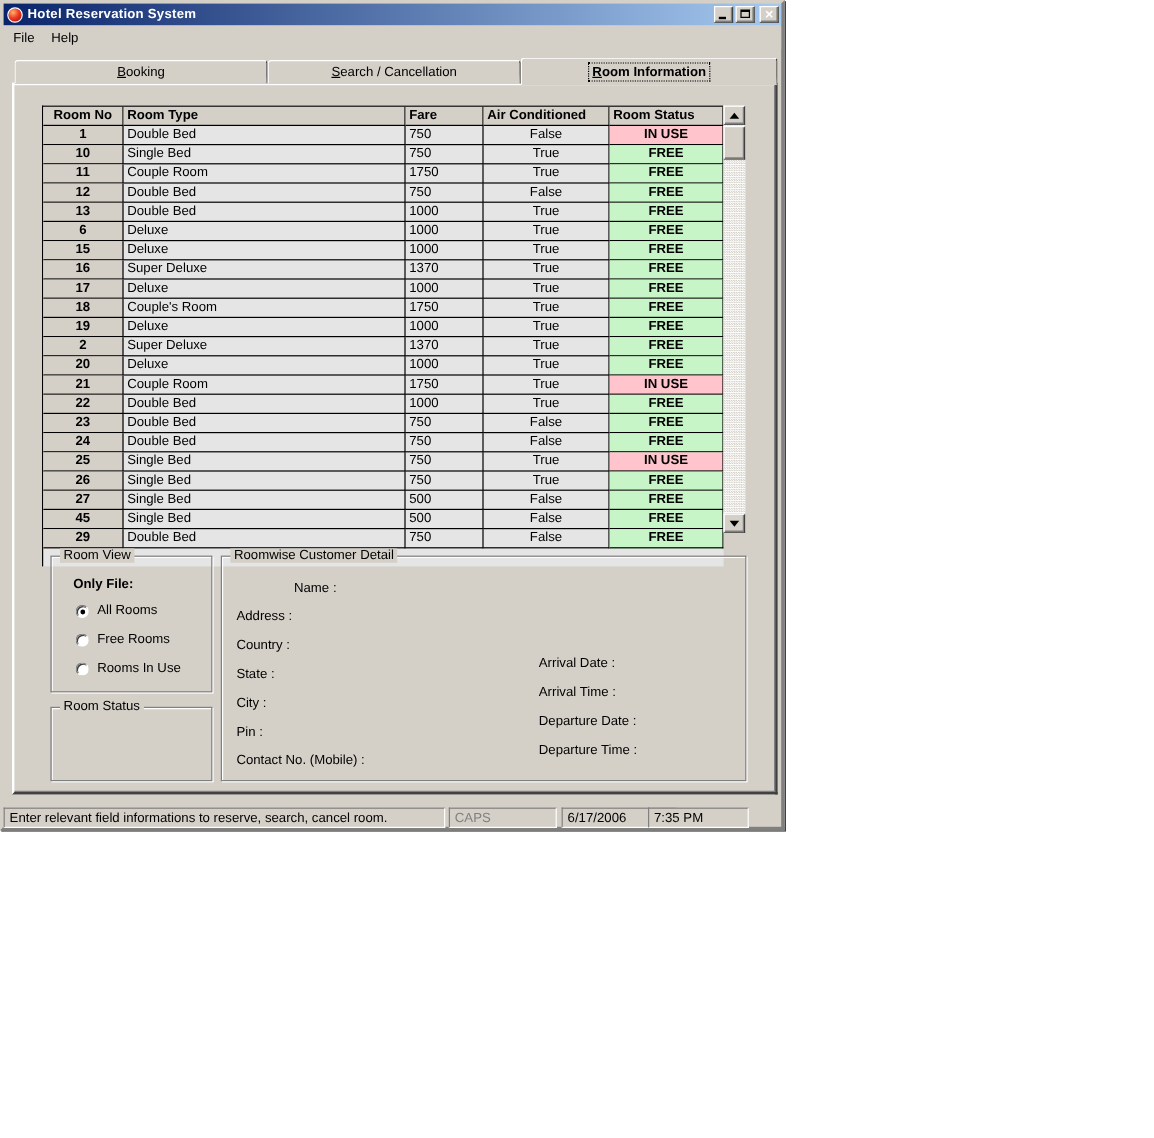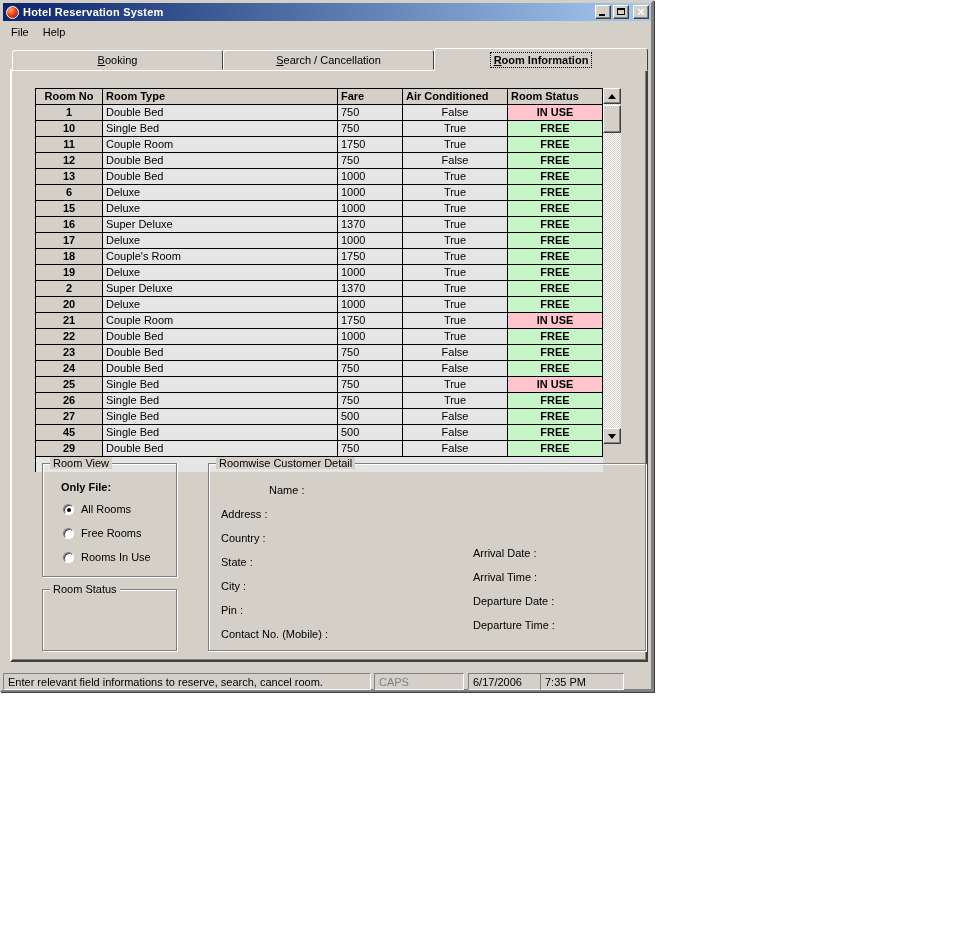--- a/index.html
+++ b/index.html
@@ -105,21 +105,21 @@
   .sthumb { top:17px; height:28px; }
 
   
   .groupbox {
     position:absolute; border:1px solid #808080;
     box-shadow:inset 1px 1px 0 #fff, 1px 1px 0 #fff;
   }
   .gb-label { position:absolute; top:-7px; left:7px; background:#d4d0c8; padding:0 3px; line-height:12px; }
   .gb-room-view   { left:30px;  top:392px; width:135px; height:114px; }
   .gb-room-status { left:30px;  top:518px; width:135px; height:62px;  }
-  .gb-customer    { left:172px; top:392px; width:438px; height:188px;margin-left:24px; }
+  .gb-customer    { left:172px; top:392px; width:438px; height:188px; }
 
   .only-show { position:absolute; left:18px; top:17px; font-weight:bold; }
   .radio-row { position:absolute; left:20px; display:flex; align-items:center; }
   .radio-row.r0 { top:39px; } .radio-row.r1 { top:63px; } .radio-row.r2 { top:87px; }
   .radio {
     width:11px; height:11px; border-radius:50%; background:#fff; margin-right:7px; position:relative;
     border:1px solid; border-color:#808080 #fff #fff #808080;
     box-shadow:inset 1px 1px 0 #404040;
   }
   .radio-dot { display:none; position:absolute; left:3px; top:3px; width:4px; height:4px; border-radius:50%; background:#000; }

